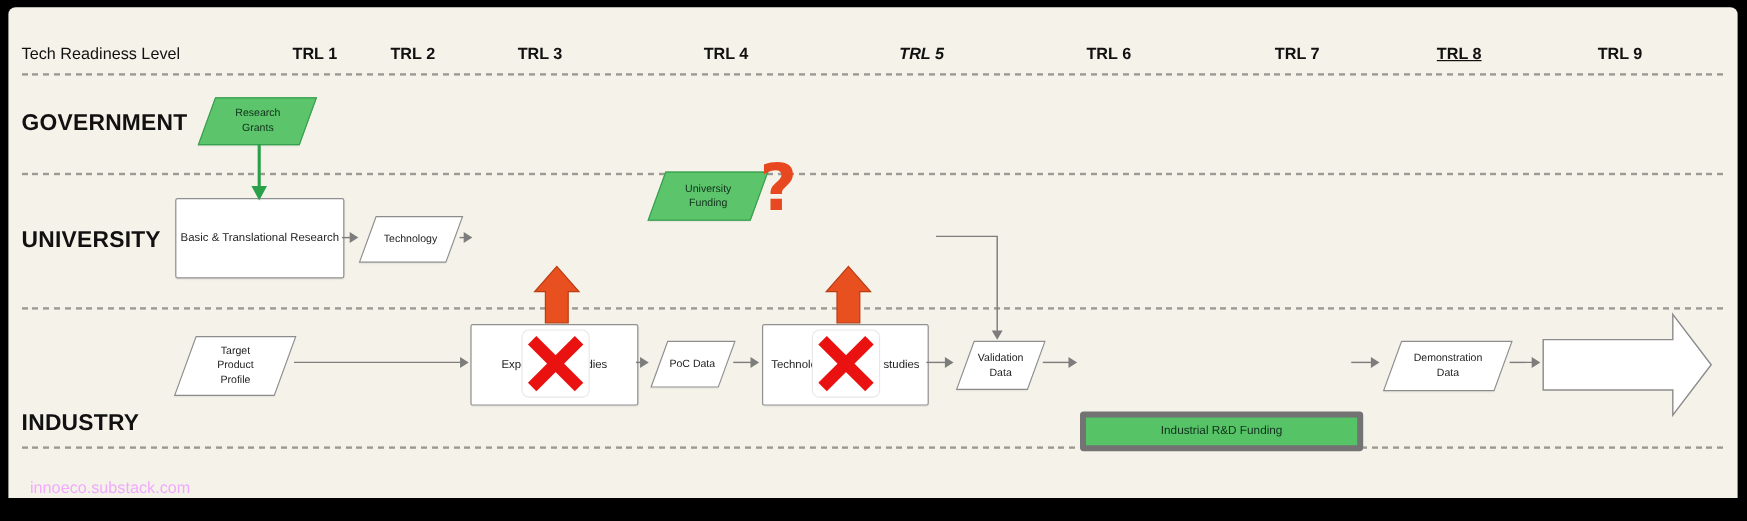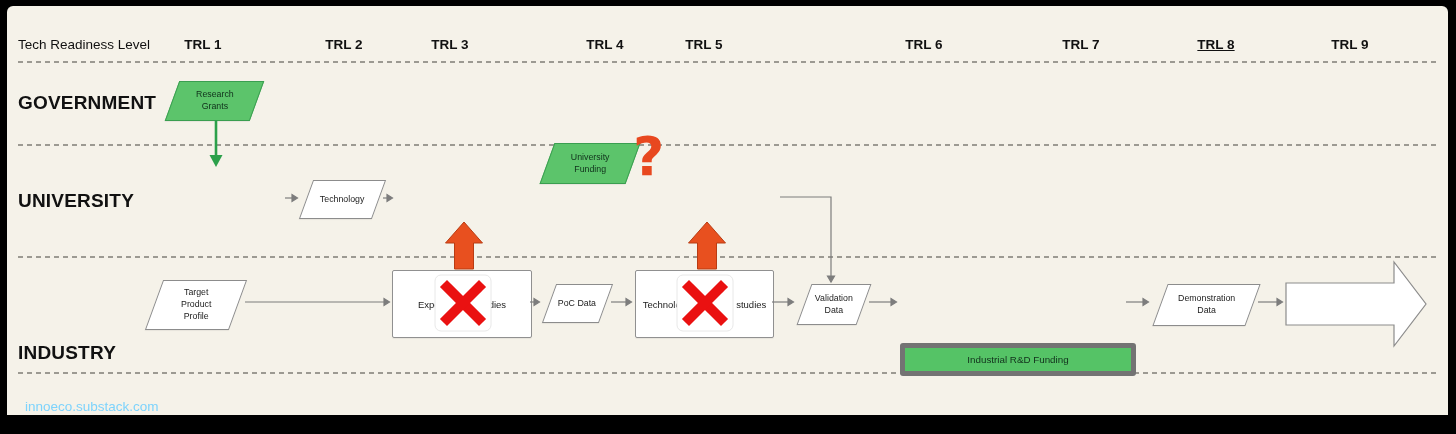--- a/index.html
+++ b/index.html
@@ -19,54 +19,57 @@
         display:flex;align-items:center;justify-content:center;box-shadow:0 1px 1px rgba(0,0,0,.06);}
   .para>span{transform:skewX(20deg);font-size:8.8px;text-align:center;line-height:1.35;
              color:#222;white-space:pre-line;}
   .para.green{background:#5cc46b;border:1.5px solid #3a9e50;}
   .para.green>span{color:#10301b;font-weight:500;}
   .fund-bar{position:absolute;background:#55c366;border:5px solid #737373;border-radius:3px;
             display:flex;align-items:center;justify-content:center;font-size:9.8px;font-weight:500;color:#12301c;}
   .qmark{position:absolute;color:#e8481f;font-size:54px;font-weight:800;line-height:1;
          font-family:"DejaVu Sans",sans-serif;}
   .comm-label{position:absolute;font-size:9.5px;color:#222;text-align:center;}
-  .footer{font-size:13.5px;color:#7dd3fc;}
+  .footer{font-size:13.5px;color:#f0abfc;}
   svg.overlay{position:absolute;left:0;top:0;pointer-events:none;}
 </style>
 </head>
 <body>
 
 <div class="stage">
   <div class="canvas"></div>
 
   <div class="abs hdr-title" style="left:18px;top:37px;">Tech Readiness Level</div>
-  <div class="abs trl" style="left:143px;top:37px;">TRL 1</div>
+  <div class="abs trl" style="left:161px;top:37px;text-align:right;">TRL 1</div>
   <div class="abs trl" style="left:284px;top:37px;">TRL 2</div>
   <div class="abs trl" style="left:390px;top:37px;">TRL 3</div>
   <div class="abs trl" style="left:545px;top:37px;">TRL 4</div>
-  <div class="abs trl" style="left:644px;top:37px;">TRL 5</div>
+  <div class="abs trl" style="left:708px;top:37px;font-style:italic;">TRL 5</div>
   <div class="abs trl" style="left:864px;top:37px;">TRL 6</div>
   <div class="abs trl" style="left:1021px;top:37px;">TRL 7</div>
   <div class="abs trl" style="left:1156px;top:37px;text-decoration:underline;">TRL 8</div>
   <div class="abs trl" style="left:1290px;top:37px;">TRL 9</div>
 
   <div class="divider" style="top:61px;"></div>
   <div class="divider" style="top:144px;"></div>
   <div class="divider" style="top:256px;"></div>
   <div class="divider" style="top:372px;"></div>
 
   <div class="abs lane-label" style="left:18px;top:92px;">GOVERNMENT</div>
   <div class="abs lane-label" style="left:18px;top:190px;">UNIVERSITY</div>
   <div class="abs lane-label" style="left:18px;top:324px;margin-top:18px;">INDUSTRY</div>
 
   <div class="para green" style="left:172px;top:81px;width:83px;height:38px;">
     <span>Research
 Grants</span>
   </div>
 
+  <div class="box" style="left:146px;top:165px;width:139px;height:65px;">
+    <span>Basic &amp; Translational Research</span>
+  </div>
   <div class="para" style="left:306px;top:180px;width:71px;height:37px;">
     <span>Technology</span>
   </div>
   <div class="para green" style="left:547px;top:143px;width:84px;height:39px;">
     <span>University
 Funding</span>
   </div>
   <div class="qmark" style="left:633px;top:130px;">?</div>
 
   <div class="para" style="left:154px;top:280px;width:82px;height:48px;">

